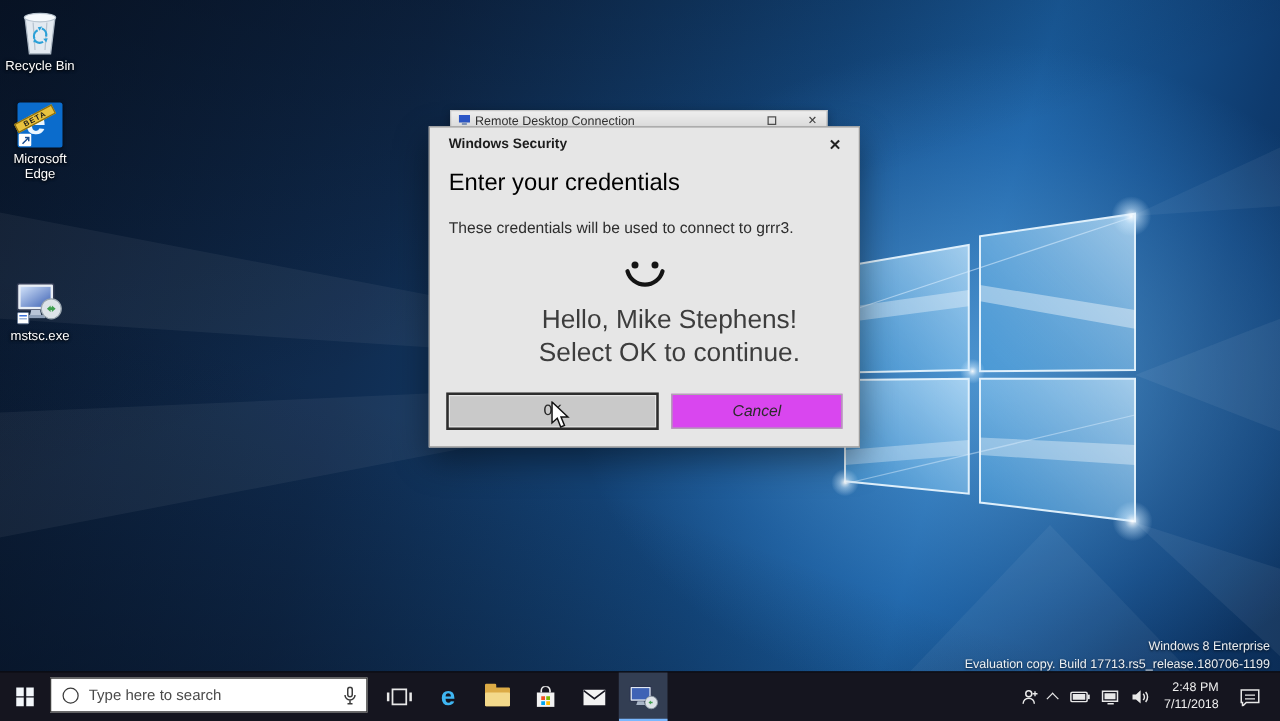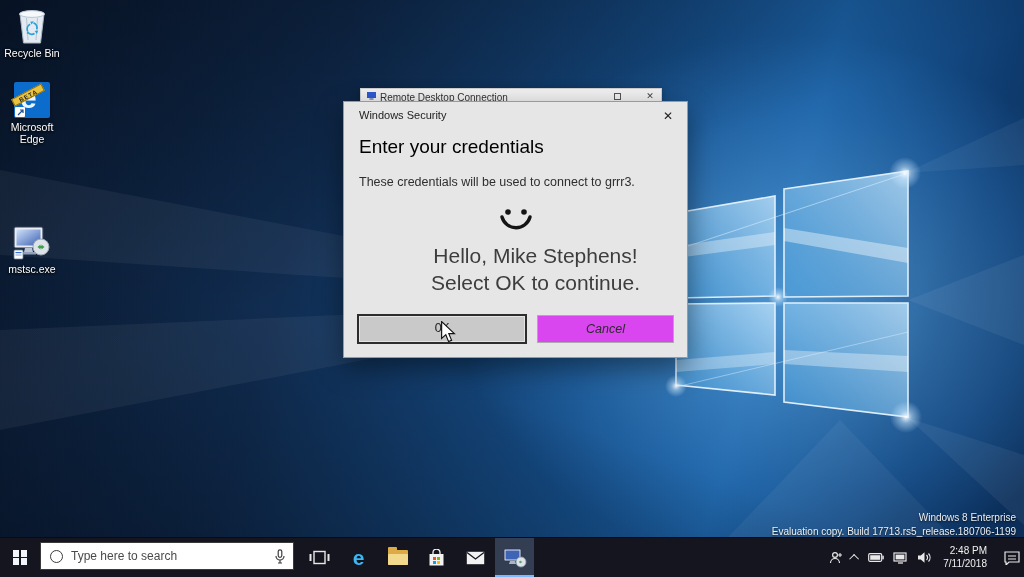--- a/index.html
+++ b/index.html
@@ -47,21 +47,21 @@
   .rdp-window .rdp-title { font-size:10px; color:#333; margin-top:3px; white-space:nowrap; flex:1; }
   .rdp-window .winbtn { width:22px; font-size:9px; color:#444; text-align:center; margin-top:2px; }
   .rdp-window .maxbox { width:7px; height:7px; border:1px solid #555; margin:4px 18px 0 0; }
 
   
   .dialog {
     position:absolute; left:343px; top:101px; width:345px; height:257px; z-index:3;
     background:#e6e6e6; border:1px solid #9a9a9a;
     box-shadow:0 10px 26px rgba(0,0,0,.45);
   }
-  .dlg-titlebar { display:flex; justify-content:space-between; align-items:flex-start; padding:7px 10px 0 15px; }
+  .dlg-titlebar { display:flex; justify-content:space-between; align-items:flex-start; padding:7px 10px 0 15px;font-weight:bold; }
   .dlg-title { font-size:11px; color:#1c1c1c; }
   .dlg-close { font-size:12px; color:#222; width:18px; text-align:center; cursor:default; }
   .dlg-heading { font-size:19px; font-weight:400; color:#000000; margin:13px 15px 0; }
   .dlg-subtext { font-size:12.5px; color:#2e2e2e; margin:17px 15px 0; }
   .dlg-smiley { display:flex; justify-content:center; margin-top:18px; }
   .dlg-greet { text-align:center; font-size:21px; font-weight:300; color:#3d3d3d; line-height:1.28; margin-top:8px;padding-left:40px; }
   .dlg-more { font-size:12.5px; color:#2e7cd6; margin:16px 15px 0; cursor:default; width:max-content; }
   .dlg-buttons { position:absolute; left:13px; right:13px; top:212px; display:flex; gap:10px; }
   .btn-ok {
     width:185px; height:30px; background:#c9c9c9; border:2px solid #2d2d2d;
@@ -98,21 +98,21 @@
   .tb-search input::placeholder { color:#4a4a4a; opacity:1; }
   .mic { margin:0 8px; }
   .tb-apps { display:flex; align-items:stretch; margin-left:6px; }
   .tb-app { width:39px; display:flex; align-items:center; justify-content:center; position:relative; }
   .tb-app.active { background:rgba(130,170,220,.28); box-shadow:inset 0 -2px 0 #7ab8ff; }
   .e-task { color:#3fb6f2; font-size:21px; font-weight:bold; line-height:1; }
   .tb-folder { position:relative; width:20px; height:15px; }
   .tb-folder .back { position:absolute; inset:0; background:#dcab46; border-radius:1px; }
   .tb-folder .tab { position:absolute; left:0; top:-3px; width:9px; height:5px; background:#dcab46; border-radius:1px 1px 0 0; }
   .tb-folder .front { position:absolute; left:0; right:0; bottom:0; height:11px; background:#f3d98b; border-radius:1px; }
-  .tb-tray { margin-left:auto; display:flex; align-items:center; gap:9px; padding-right:4px; }
+  .tb-tray { margin-left:auto; display:flex; align-items:center; gap:9px; padding-right:16px; }
   .tray-ico { display:flex; align-items:center; justify-content:center; }
   .chev { width:7px; height:7px; border-left:1.7px solid #e8e8e8; border-top:1.7px solid #e8e8e8;
     transform:rotate(45deg) translateY(2px); }
   .tb-clock { text-align:right; color:#f0f0f0; font-size:10px; line-height:1.25; margin:0 2px; }
 
   
   .cursor { position:absolute; left:440px; top:321px; z-index:9; pointer-events:none; }
 </style>
 </head>
 <body>

